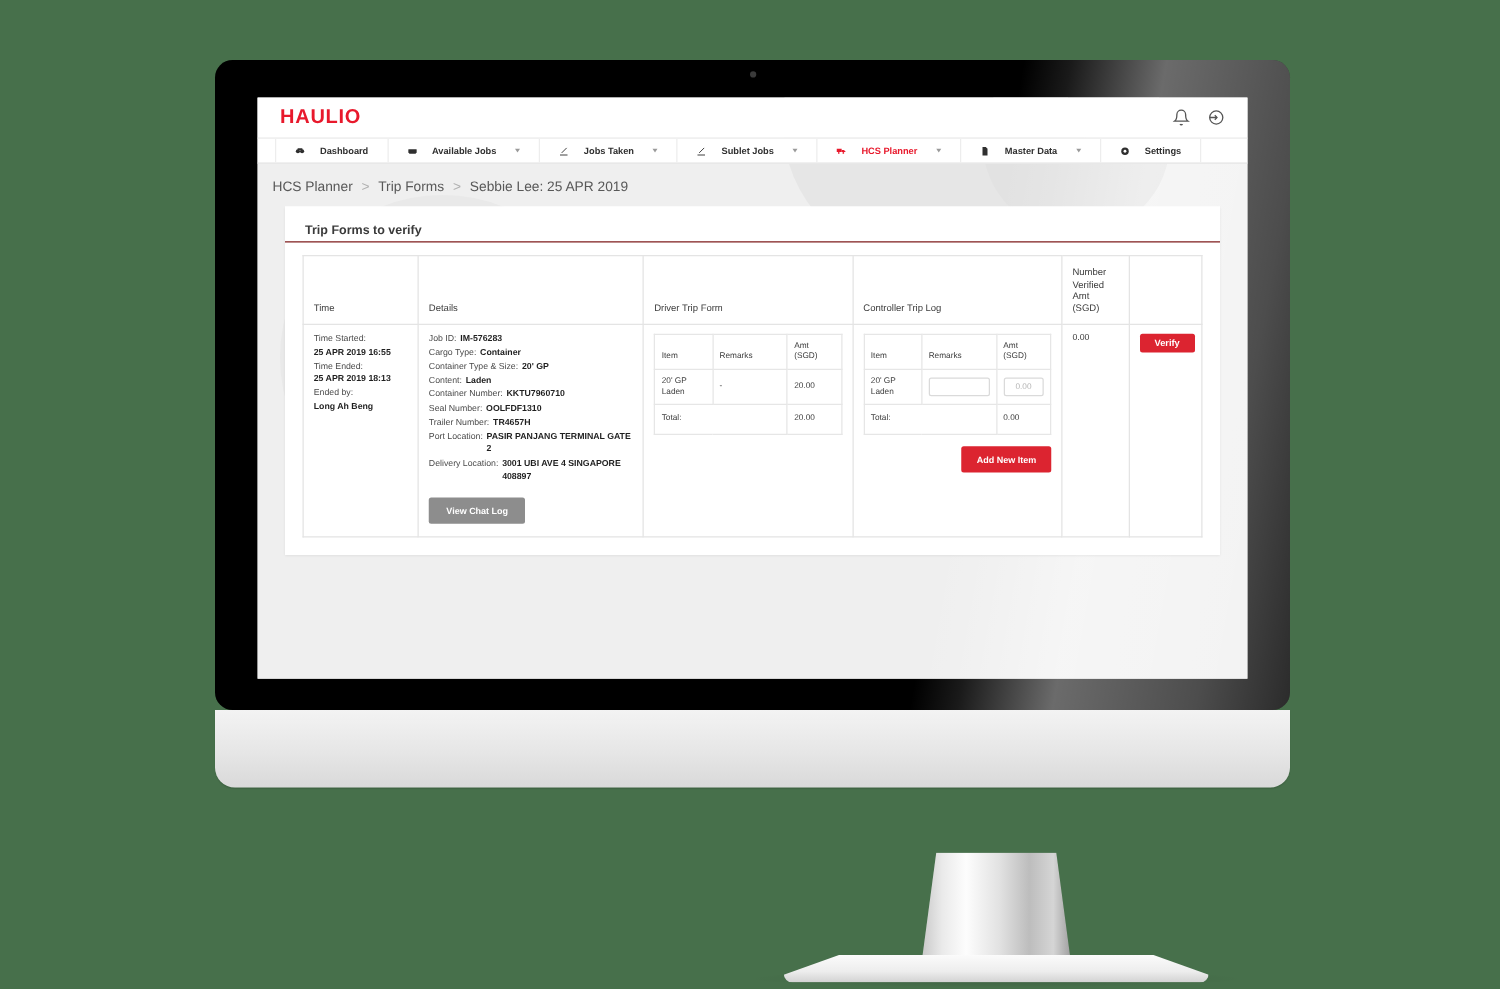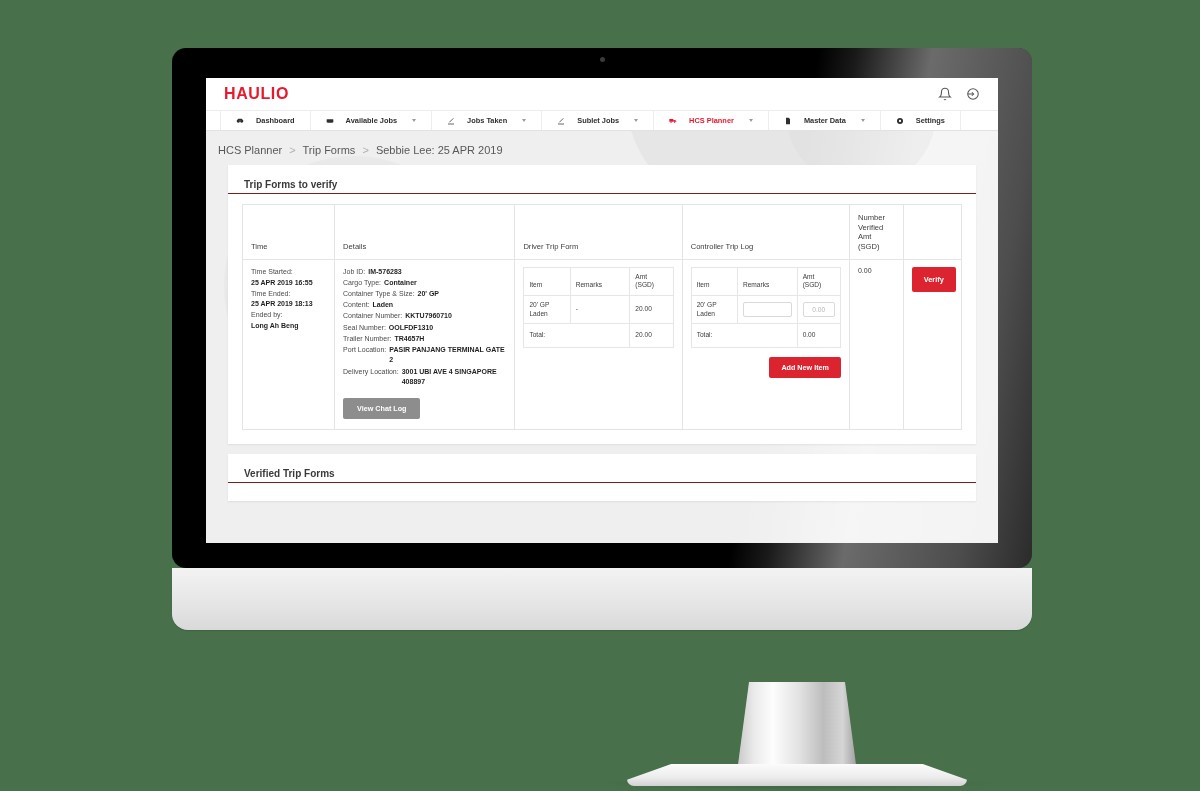--- a/index.html
+++ b/index.html
@@ -182,21 +182,21 @@
   .det-row .k { color: #4a4a4a; white-space: nowrap; margin-right: 3px; }
   .det-row .v { font-weight: 700; color: #1f1f1f; }
 
   .btn {
     display: inline-block; border: 0; cursor: pointer;
     font-family: inherit; font-weight: 700; color: #fff;
     border-radius: 2px;
   }
   .btn-grey { background: #8d8d8d; font-size: 7.2px; padding: 6px 14px; margin-top: 10px; }
   .btn-red  { background: #dc2430; font-size: 7.2px; padding: 6px 12px; }
-  .btn-verify { background: #dc2430; font-size: 7.4px; padding: 8px 12px; }
+  .btn-verify { background: #dc2430; font-size: 7.4px; padding: 3px 12px; }
   .btn-verifyall { background: #dc2430; font-size: 7.6px; padding: 7px 16px; }
 
   table.inner { width: 100%; border-collapse: collapse; table-layout: fixed; }
   table.inner th, table.inner td {
     border: 1px solid #e6e6e6;
     font-size: 6.6px; color: #3c3c3c;
     padding: 5px 5px;
     text-align: left; vertical-align: middle;
     line-height: 1.3;
   }
@@ -480,24 +480,20 @@
                   <td>
                     <button class="btn btn-verify">Verify</button>
                   </td>
                 </tr>
               </tbody>
             </table>
           </div>
 
         </div>
 
-        <div class="card">
-          <div class="card-title">Verified Trip Forms</div>
-          <div style="height:18px"></div>
-        </div>
 
       </div>
     </div>
 
     <div class="bezel-sheen"></div>
   </div>
 
   <div class="chin"></div>
   <div class="stand-shadow"></div>
   <div class="stand-neck"></div>

